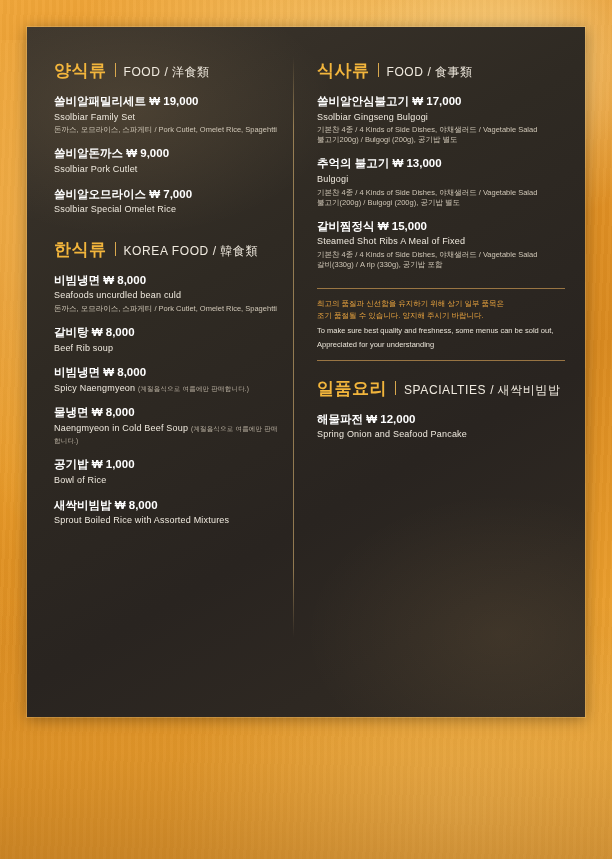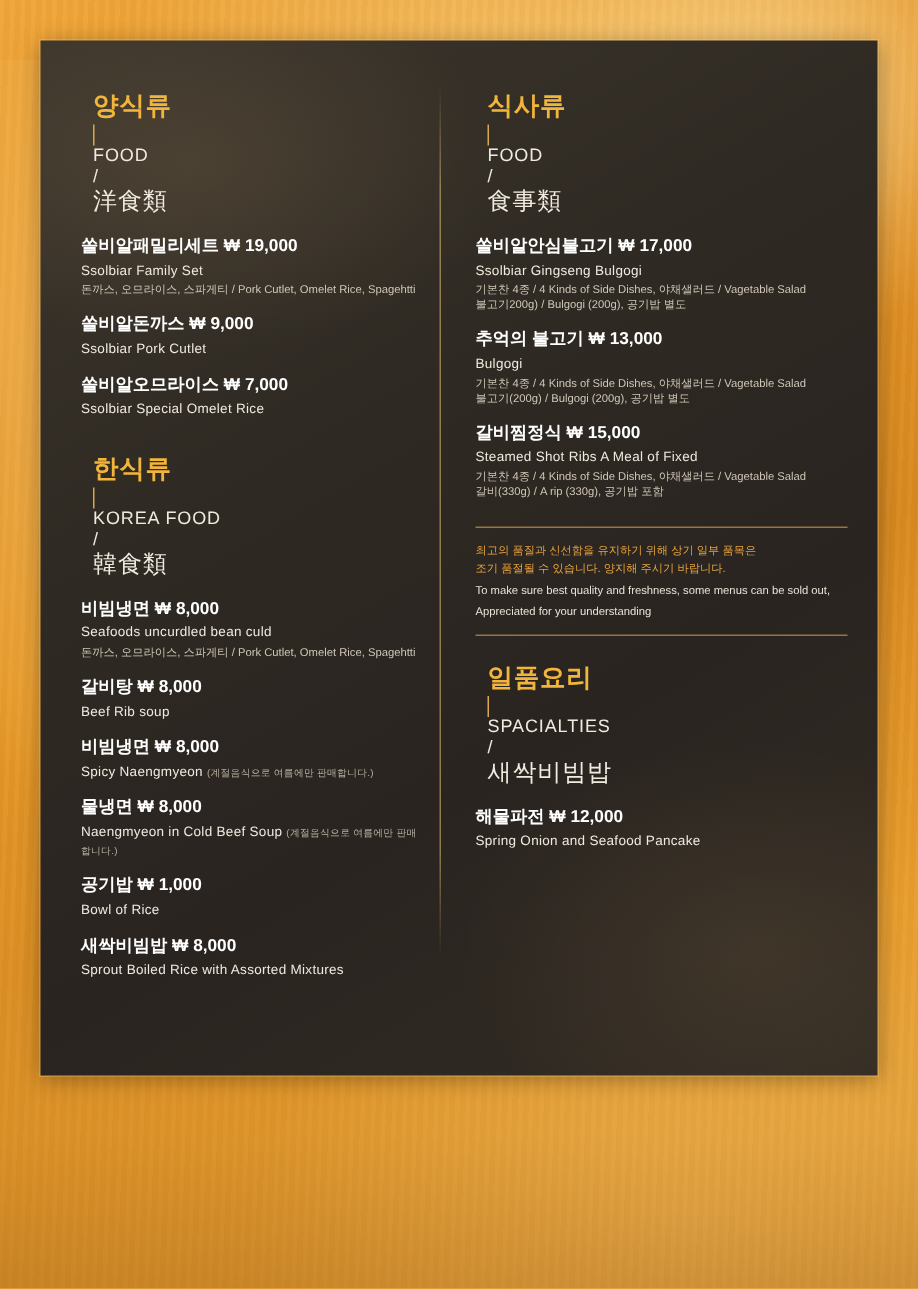--- a/index.html
+++ b/index.html
@@ -51,25 +51,25 @@
   .vline{
     position:absolute;left:266px;top:30px;width:1px;height:580px;
     background:linear-gradient(to bottom, rgba(230,190,120,0), rgba(230,190,120,.55) 12%, rgba(230,190,120,.55) 88%, rgba(230,190,120,0));
   }
 
   .col{position:absolute;}
   .col-l{left:27px;top:32px;width:230px;}
   .col-r{left:290px;top:32px;width:248px;}
 
   
-  .sec-head{display:flex;align-items:baseline;margin:0 0 12px 0;flex-direction:column;}
+  .sec-head{display:flex;align-items:baseline;margin:0 0 12px 0;}
   .sec-ko{font-size:17px;color:#f2b53c;font-weight:bold;letter-spacing:.5px;}
   .sec-bar{display:inline-block;width:1px;height:14px;background:#d9a84e;margin:0 8px;position:relative;top:1px;}
   .sec-en{font-size:12px;color:#f0eadf;letter-spacing:.6px;}
-  .sec-cn{font-size:16px;color:#f0eadf;letter-spacing:.6px;}
+  .sec-cn{font-size:12px;color:#f0eadf;letter-spacing:.6px;}
   .slash{color:#f0eadf;font-size:12px;margin:0 4px;}
 
   .sec{margin-bottom:18px;}
   .sec.gap{margin-top:22px;}
 
   .item{margin-bottom:11px;}
   .item-ko{font-size:11.5px;color:#ffffff;font-weight:bold;line-height:1.35;}
   .price{color:#ffffff;font-weight:bold;}
   .item-en{font-size:9px;color:#efe9de;letter-spacing:.2px;margin-top:2px;line-height:1.3;}
   .item-sub{font-size:7.5px;color:#cfc6b6;margin-top:2px;line-height:1.35;}

